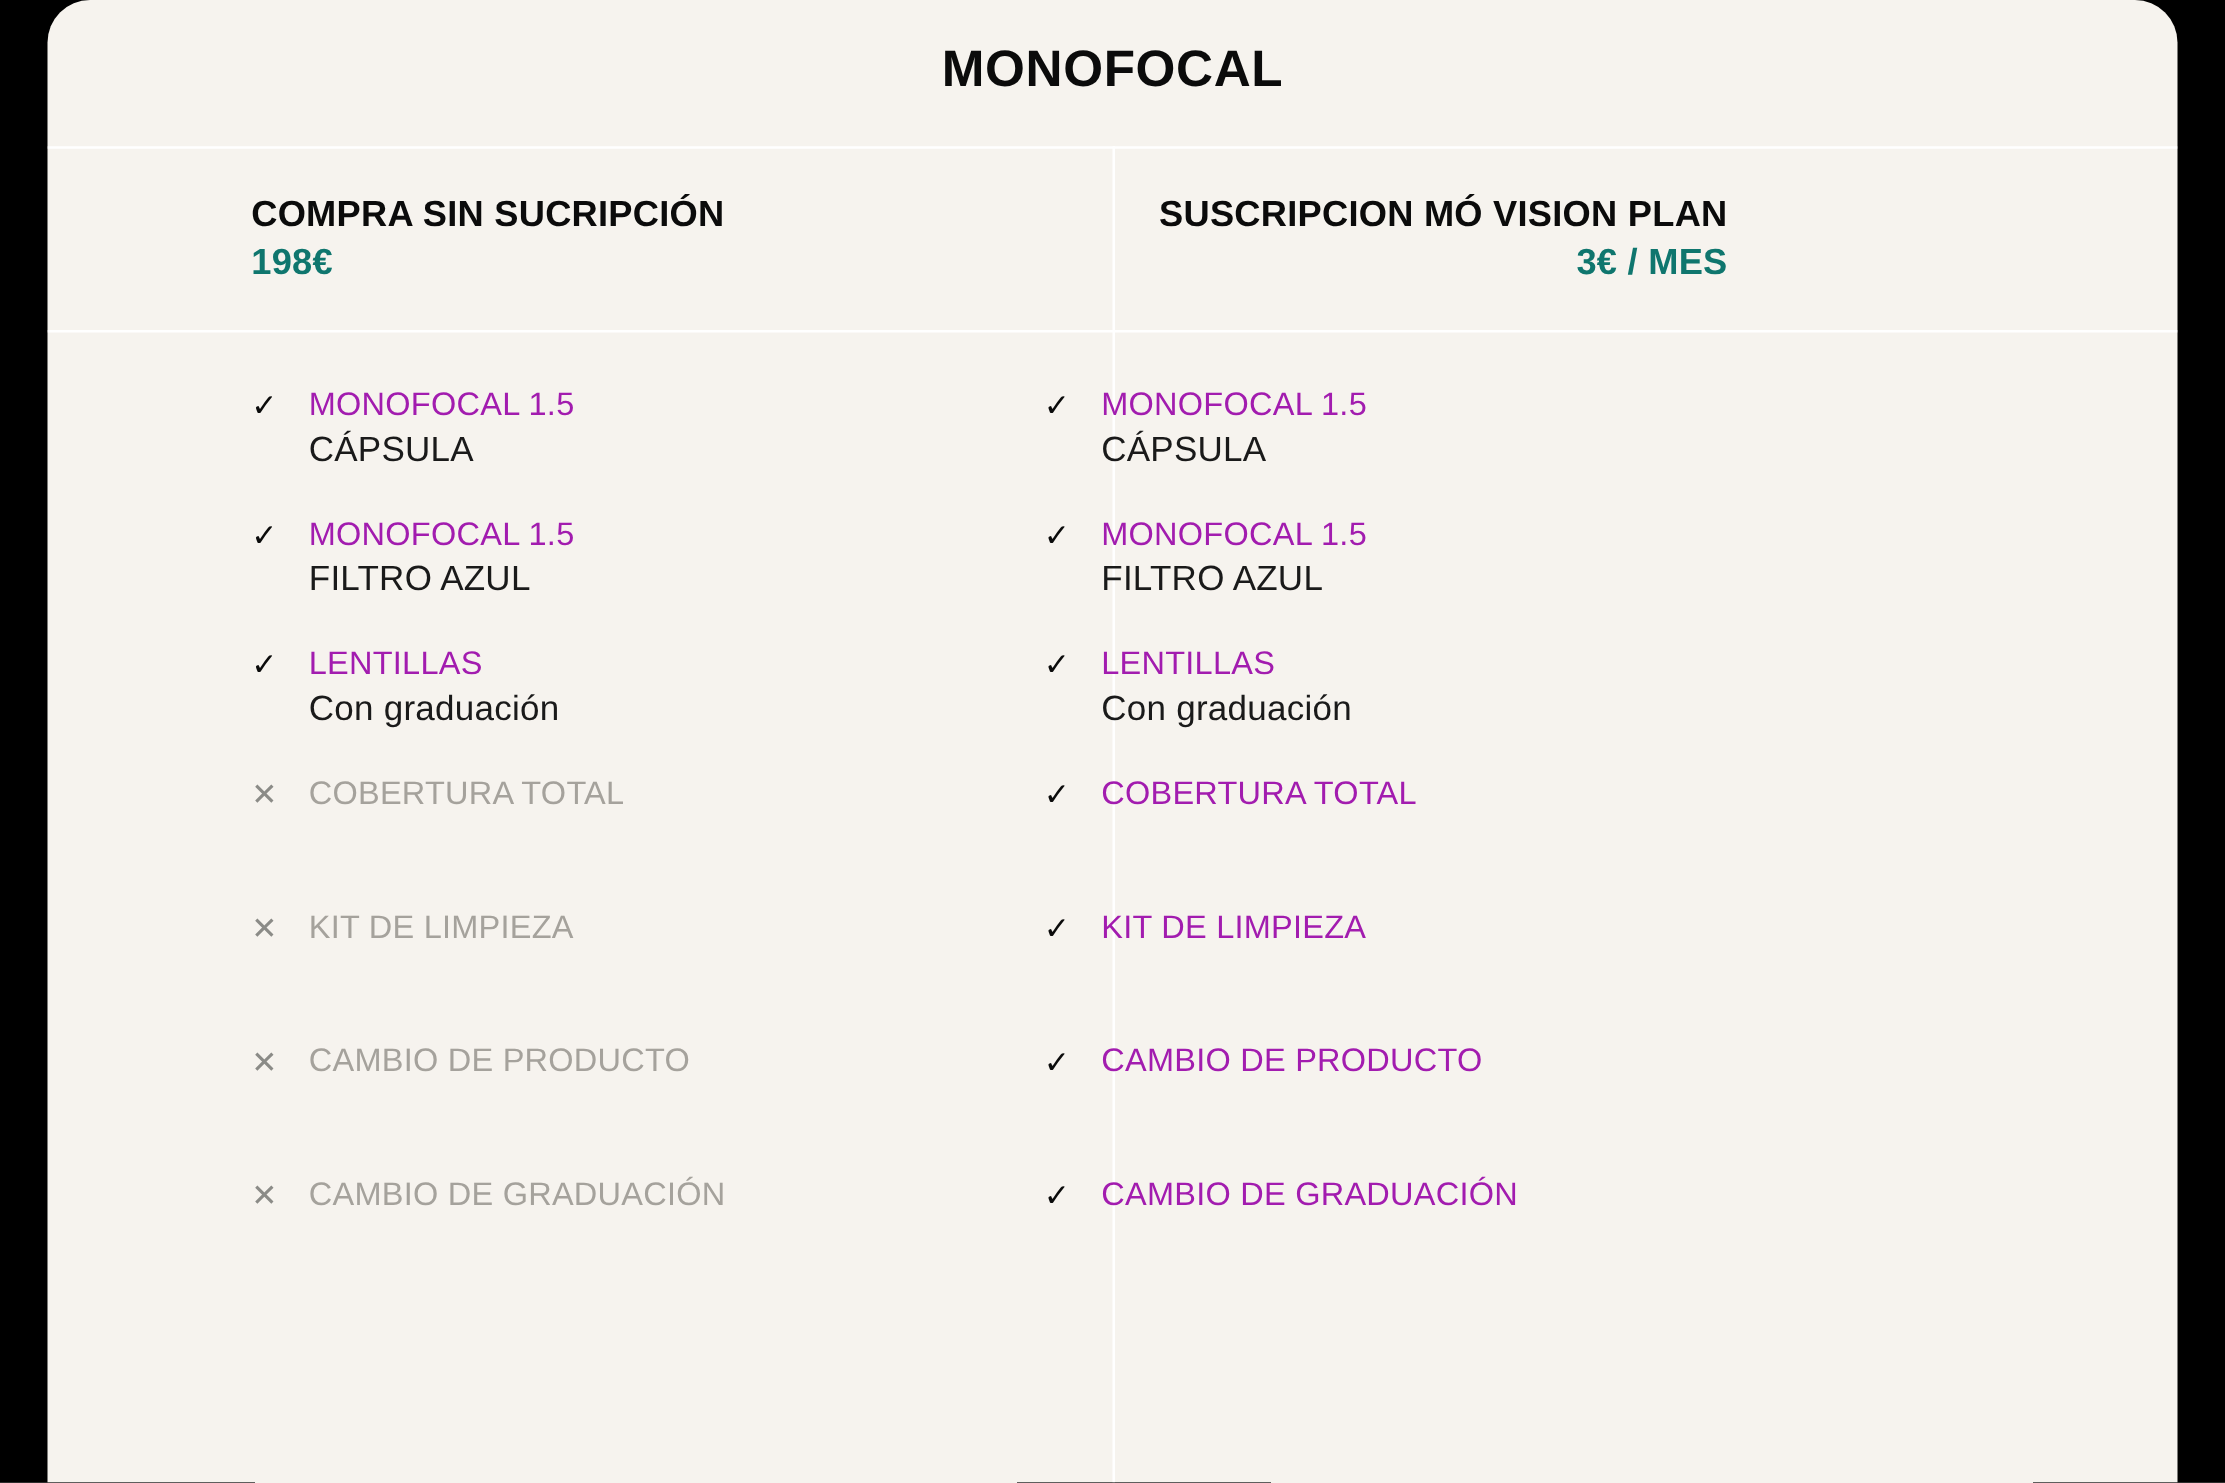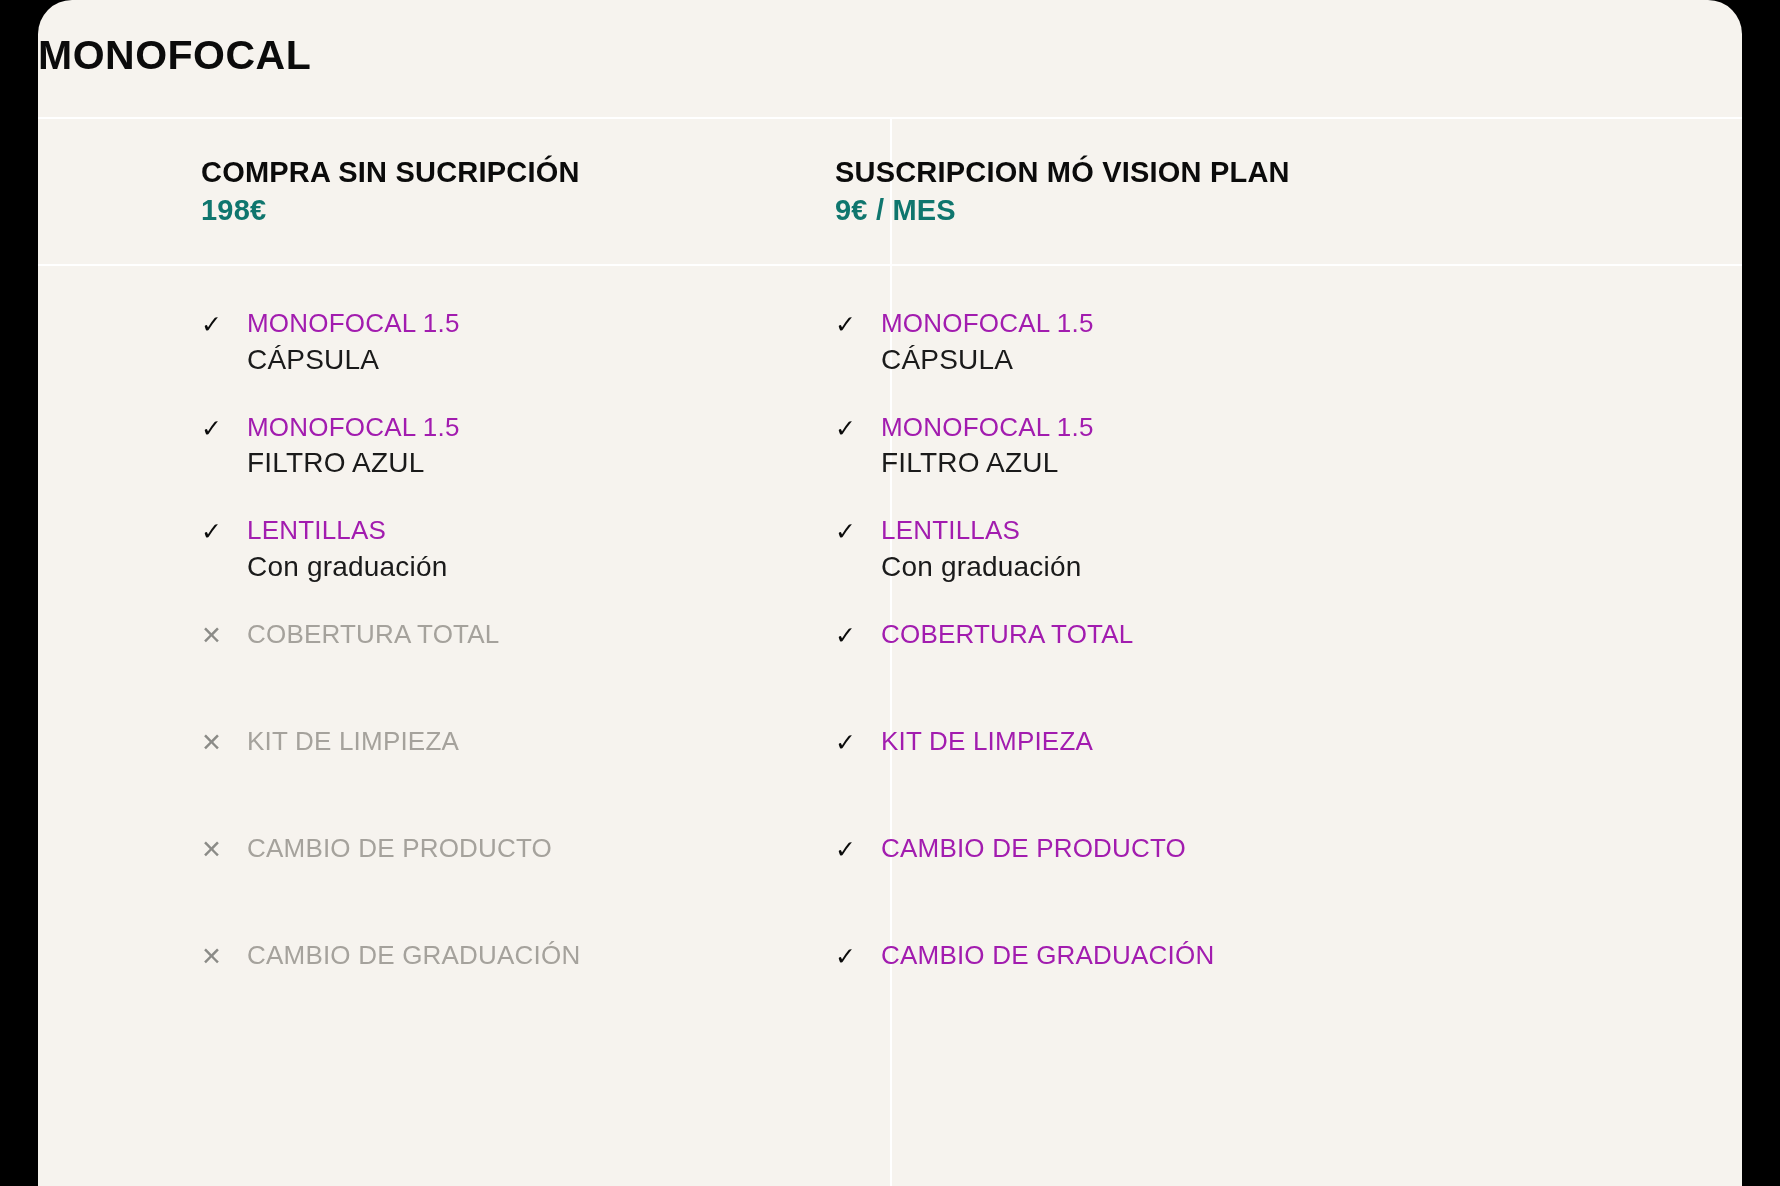--- a/index.html
+++ b/index.html
@@ -28,20 +28,21 @@
     top: 0px;
     width: 1704px;
     height: 1186px;
     background: #f6f3ee;
     border-radius: 34px 34px 0 0;
     box-sizing: border-box;
     overflow: hidden;
   }
 
   .card-title {
+    text-align: center;
     font-size: 41px;
     font-weight: bold;
     color: #0b0b0b;
     letter-spacing: 0.5px;
     padding-top: 33px;
     line-height: 1.1;
   }
 
   .title-rule {
     position: absolute;
@@ -83,21 +84,21 @@
     width: 672px;
     box-sizing: border-box;
     position: relative;
   }
 
   .col-head {
     height: 145px;
     box-sizing: border-box;
     padding: 34px 0 0 163px;
   }
-  .col.right .col-head { padding-left: 125px; }
+  .col.right .col-head { padding-left: 125px; text-align: right; }
 
   .col-head .plan-name {
     font-size: 29px;
     font-weight: bold;
     color: #0b0b0b;
     line-height: 1.32;
     letter-spacing: 0.2px;
   }
   .col-head .plan-price {
     font-size: 29px;
@@ -224,21 +225,21 @@
               <span class="label">CAMBIO DE GRADUACIÓN</span>
             </span>
           </div>
 
         </div>
       </div>
 
       <div class="col right">
         <div class="col-head">
           <div class="plan-name">SUSCRIPCION MÓ VISION PLAN</div>
-          <div class="plan-price">9€ / MES</div>
+          <div class="plan-price">3€ / MES</div>
         </div>
         <div class="features">
 
           <div class="feat">
             <span class="mark">✓</span>
             <span class="texts">
               <span class="label">MONOFOCAL 1.5</span><br>
               <span class="sub">CÁPSULA</span>
             </span>
           </div>

